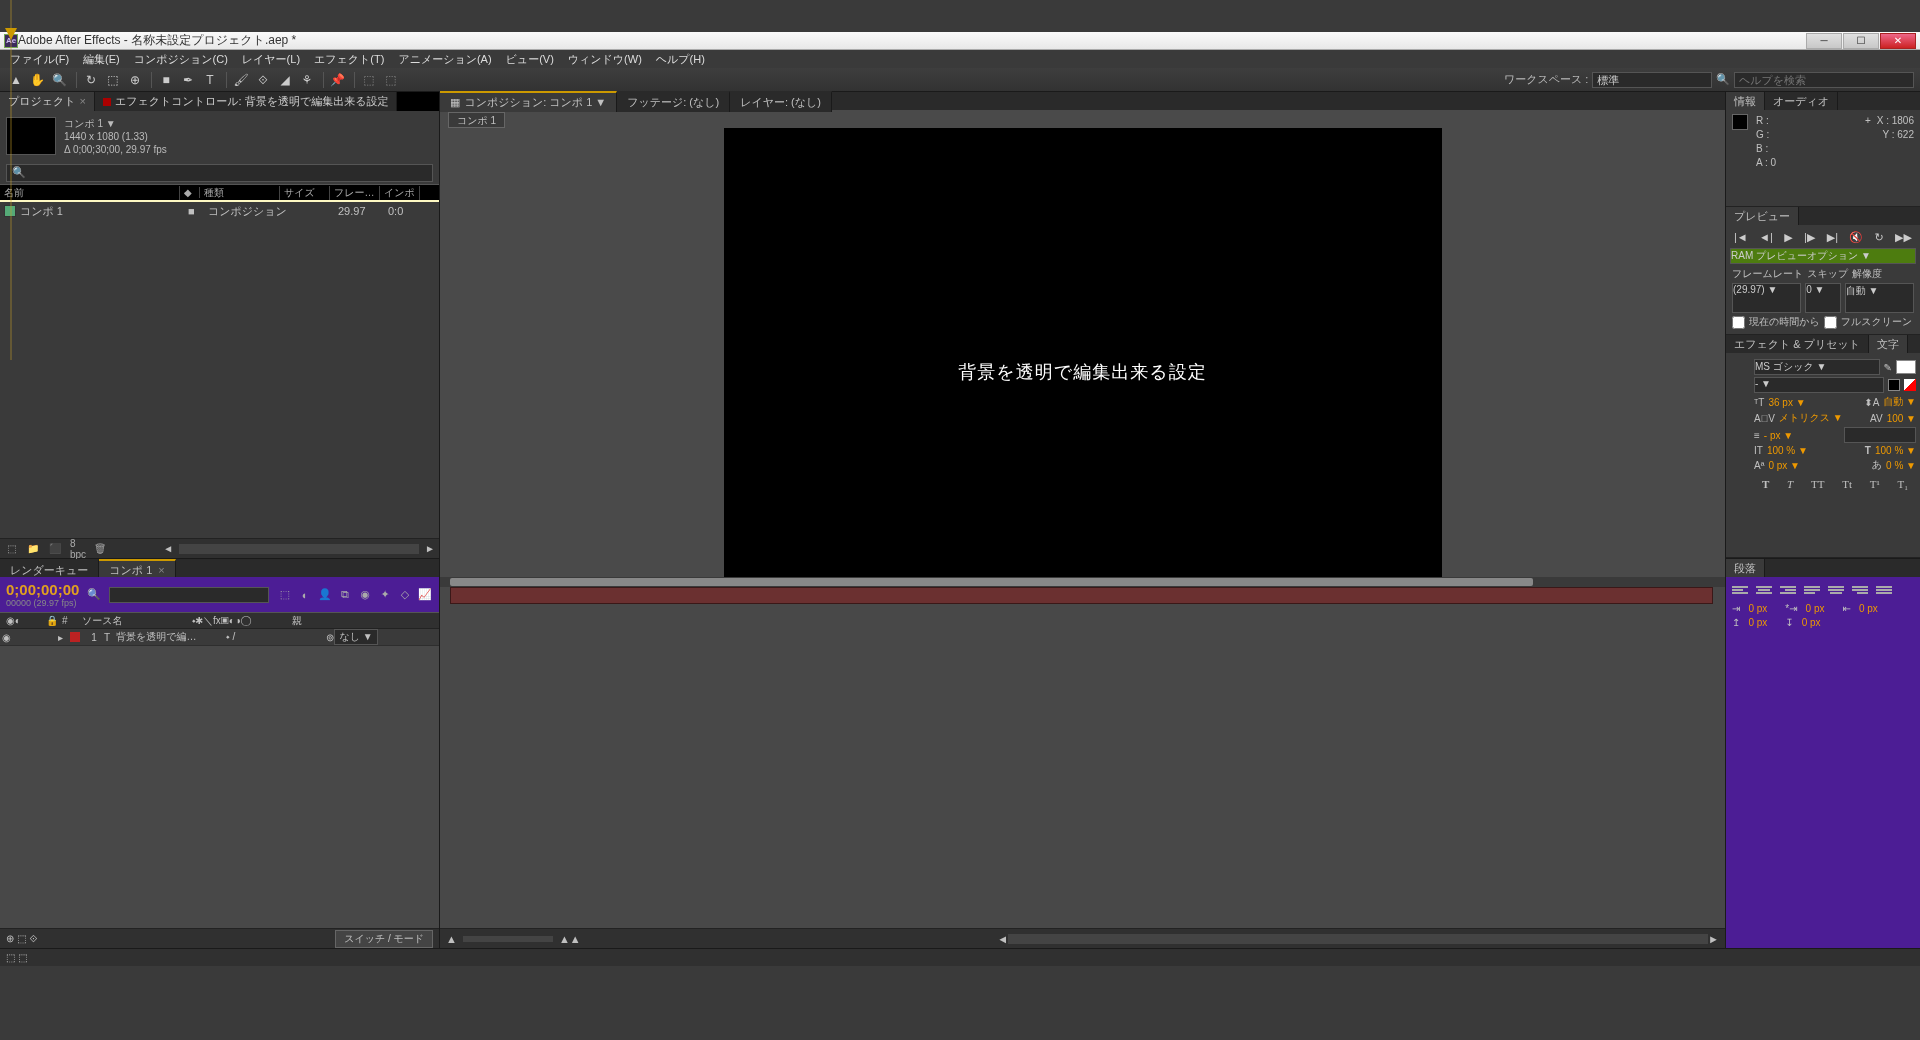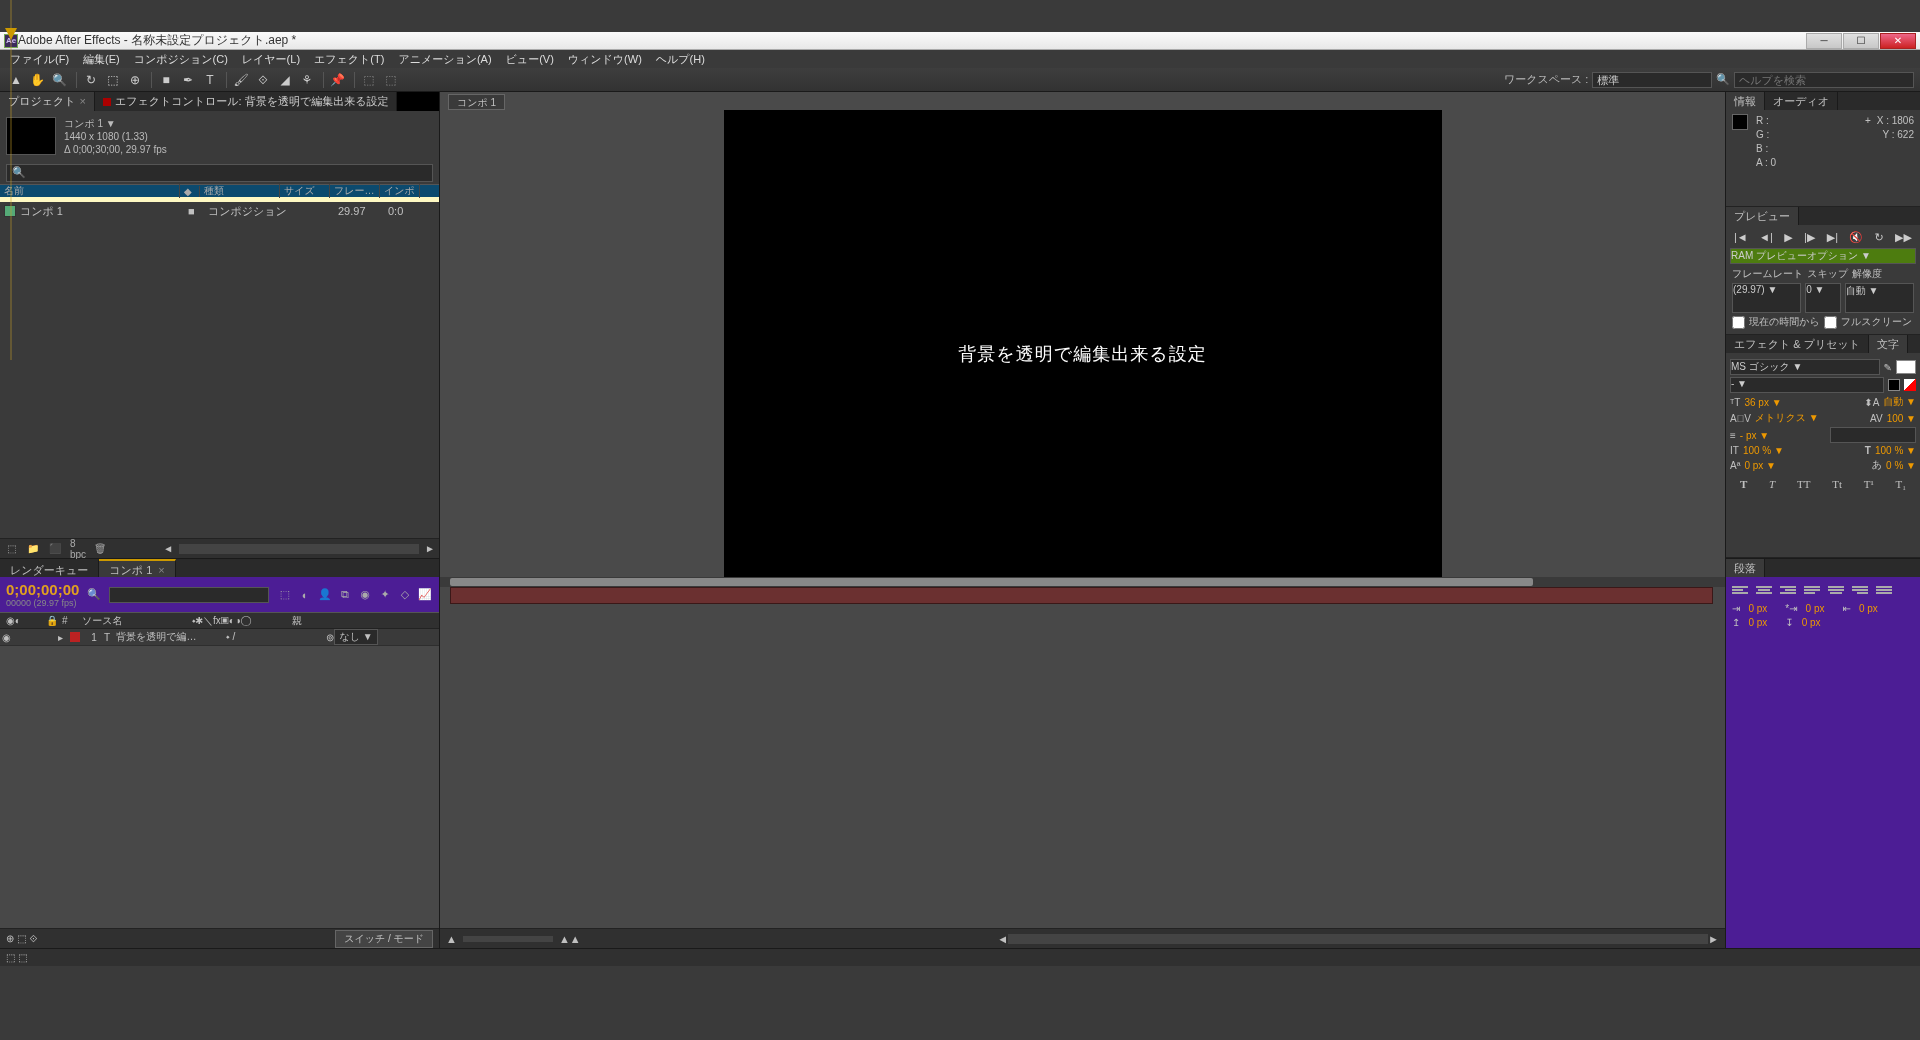--- a/index.html
+++ b/index.html
@@ -36,21 +36,21 @@
 .panel-tab.inactive { background: #2a2a2a; }
 .panel-tab .close-x { color: #888; margin-left: 4px; }
 .panel-tab .red-sq { display:inline-block; width:8px; height:8px; background:#a00; margin-right:4px; vertical-align:middle;}
 .proj-header { display: flex; padding: 6px; gap: 8px; }
 .proj-thumb { width: 50px; height: 38px; background: #000; border: 1px solid #555; }
 .proj-info { font-size: 10px; color: #bbb; line-height: 1.3; }
 .proj-search { margin: 2px 6px; }
 .proj-search input { width: 100%; height: 18px; background: #2a2a2a; border: 1px solid #555; color: #ccc; padding: 0 18px 0 4px; font-size: 11px; }
 .proj-search { position: relative; }
 .proj-search .mag { position: absolute; left: 6px; top: 2px; color: #888; }
-.proj-columns { height: 18px; background: #0c4a6e; display: flex; align-items: center; border-top: 1px solid #555; border-bottom: 5px solid #fef9c3; font-size: 10px; color: #aaa; }
+.proj-columns { height: 18px; background: #000000; display: flex; align-items: center; border-top: 1px solid #555; border-bottom: 2px solid #fef9c3; font-size: 10px; color: #aaa; }
 .proj-columns span { padding: 0 4px; border-right: 1px solid #444; }
 .proj-list { flex: 1; background: #3a3a3a; }
 .proj-row { display: flex; align-items: center; height: 18px; padding: 0 4px; font-size: 11px; }
 .proj-row .icon-sq { width:12px; height:12px; background:#5a7; margin-right:4px; border:1px solid #333;}
 .proj-footer { height: 20px; background: #303030; border-top: 1px solid #222; display: flex; align-items: center; padding: 0 4px; gap: 6px; font-size: 10px; }
 .proj-footer .ficon { width:16px; height:14px; display:inline-flex; align-items:center; justify-content:center; color:#aaa;}
 
 
 .center-col { flex: 1; background: #4a4a4a; display: flex; flex-direction: column; position:relative; }
 .comp-tabs { height: 18px; background: #2a2a2a; display: flex; align-items: center; }
@@ -72,21 +72,21 @@
 .r-tab { padding:2px 8px; font-size:11px; background:#3a3a3a; border-right:1px solid #1a1a1a; }
 .r-tab.inactive { background:#2a2a2a;}
 .info-body { padding:4px 6px; font-size:10px; line-height:1.4; display:flex; gap:8px;}
 .info-swatch { width:16px; height:16px; background:#000; border:1px solid #666;}
 .preview-body { padding:4px; }
 .preview-controls { display:flex; justify-content:space-between; padding:2px 4px;}
 .preview-controls span { font-size:11px; color:#ccc; cursor:pointer;}
 .prev-sel { width:100%; background:#4d7c0f; border:1px solid #555; color:#ccc; height:16px; font-size:10px; margin:2px 0;}
 .prev-row { display:flex; gap:4px; font-size:10px; padding:1px 2px; align-items:center;}
 .prev-row .small-sel { flex:1; background:#2a2a2a; border:1px solid #555; color:#ccc; height:30px; font-size:10px;}
-.char-body { padding:4px; font-size:10px;}
+.char-body { padding:4px; font-size:10px;margin-left:24px;}
 .char-row { display:flex; align-items:center; gap:4px; margin:2px 0;}
 .char-row .c-sel { background:#2a2a2a; border:1px solid #555; color:#ccc; height:16px; font-size:10px; flex:1;}
 .char-row .c-num { color:#e90; }
 .char-swatches { display:flex; flex-direction:column; gap:1px;}
 .char-swatch { width:20px; height:14px; border:1px solid #888;}
 .faux-row { display:flex; gap:6px; justify-content:space-around; padding:4px 2px; font-size:11px;}
 .faux-row span { font-family: serif; }
 
 
 .timeline-area { height: 390px; background:#4c1d95; border-top:1px solid #1a1a1a; display:flex;}
@@ -231,20 +231,25 @@
       <span class="ficon">8 bpc</span>
       <span class="ficon">🗑</span>
       <span style="flex:1"></span>
       <span>◄</span>
       <span style="width:240px;height:10px;background:#444;"></span>
       <span>►</span>
     </div>
   </div>
 
   <div class="center-col">
+    <div class="comp-tabs">
+      <div class="comp-tab"><span style="margin-right:4px;">▦</span><span>コンポジション: コンポ 1  ▼</span></div>
+      <div class="comp-tab inactive">フッテージ: (なし)</div>
+      <div class="comp-tab inactive">レイヤー: (なし)</div>
+    </div>
     <div><span class="comp-mini-tab">コンポ 1</span></div>
     <div class="comp-view-wrap">
       <div class="comp-canvas">
         <div class="comp-canvas-text">背景を透明で編集出来る設定</div>
       </div>
     </div>
     <div class="comp-footer">
       <span class="cf-icon">⊞</span>
       <span class="cf-sel">50 %  ▼</span>
       <span class="cf-icon">⬚</span>

